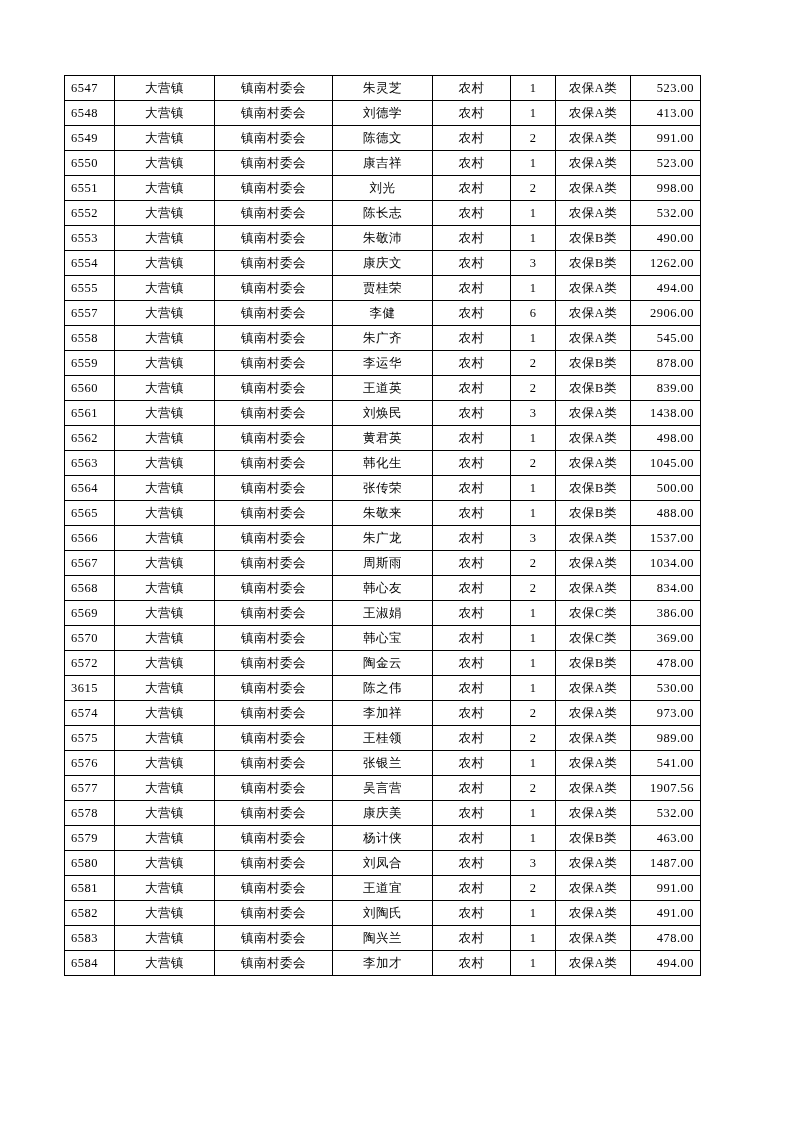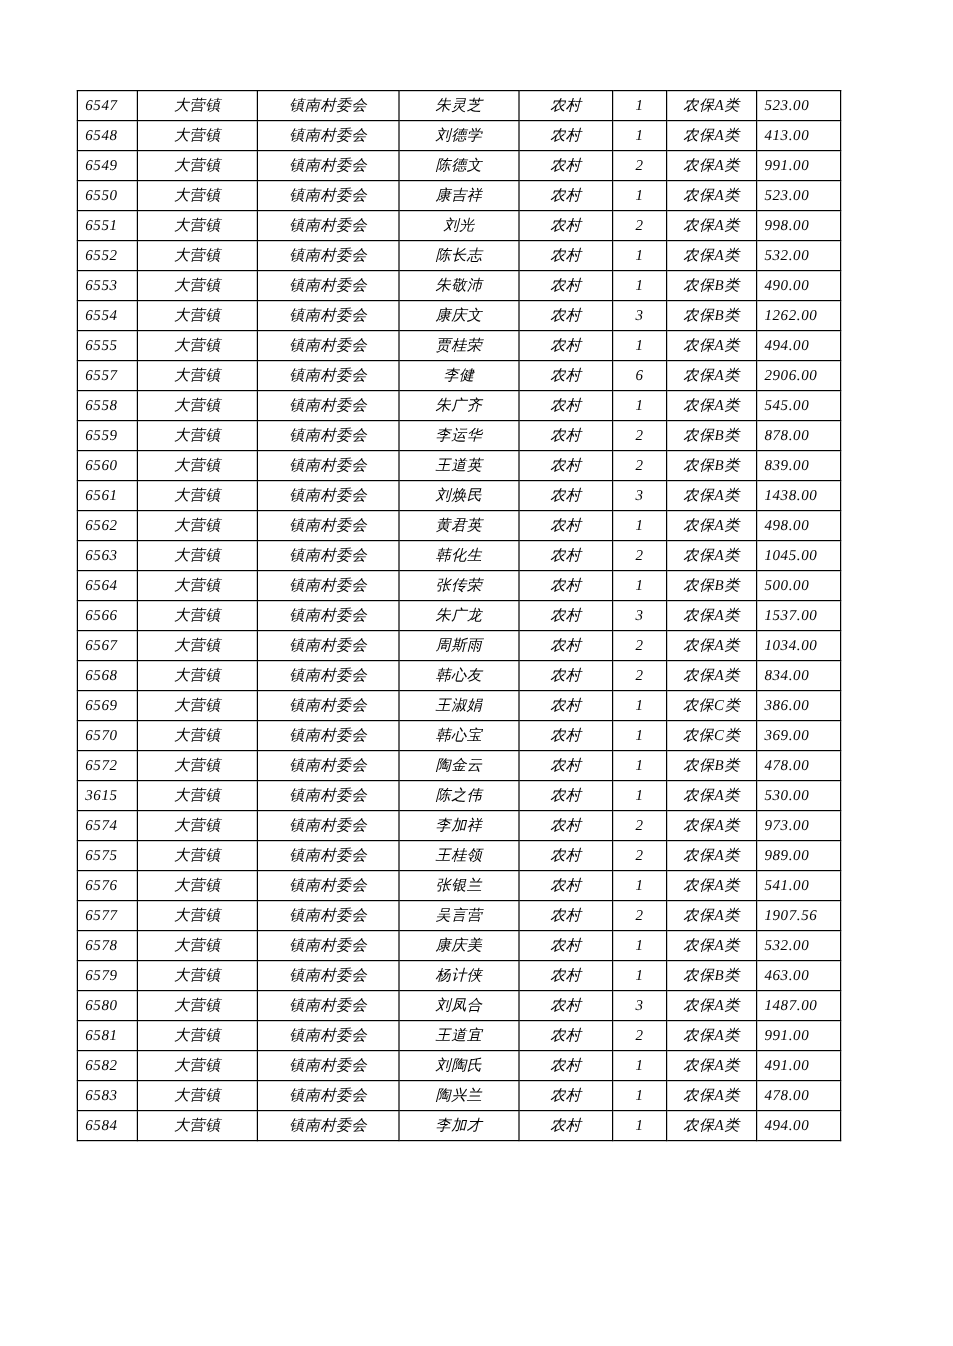--- a/index.html
+++ b/index.html
@@ -7,21 +7,20 @@
     padding: 0;
     background: #ffffff;
     font-family: "Liberation Serif", "DejaVu Serif", serif;
   }
   .page {
     position: relative;
     width: 784px;
     height: 1122px;
     background: #ffffff;
     overflow: hidden;
-    font-style: italic;
   }
   table.roster {
     position: absolute;
     left: 64px;
     top: 75px;
     border-collapse: collapse;
     table-layout: fixed;
     width: 636px;
     font-size: 12.5px;
     color: #000000;
@@ -29,21 +28,21 @@
   table.roster td {
     border: 1px solid #000000;
     height: 24px;
     padding: 0 6px;
     overflow: hidden;
     white-space: nowrap;
     letter-spacing: 0.5px;
   }
   td.al-left   { text-align: left;  padding-left: 10px; }
   td.al-center { text-align: center; }
-  td.al-right  { text-align: left; padding-right: 10px; }
+  td.al-right  { text-align: right; padding-right: 10px; }
   col.c-seq      { width: 50px; }
   col.c-town     { width: 100px; }
   col.c-village  { width: 118px; }
   col.c-name     { width: 100px; }
   col.c-type     { width: 78px; }
   col.c-count    { width: 45px; }
   col.c-category { width: 75px; }
   col.c-amount   { width: 70px; }
 </style>
 </head>
@@ -226,20 +225,30 @@
           <td class="al-left">6564</td>
           <td class="al-center">大营镇</td>
           <td class="al-center">镇南村委会</td>
           <td class="al-center">张传荣</td>
           <td class="al-center">农村</td>
           <td class="al-center">1</td>
           <td class="al-center">农保B类</td>
           <td class="al-right">500.00</td>
         </tr>
         <tr>
+          <td class="al-left">6565</td>
+          <td class="al-center">大营镇</td>
+          <td class="al-center">镇南村委会</td>
+          <td class="al-center">朱敬来</td>
+          <td class="al-center">农村</td>
+          <td class="al-center">1</td>
+          <td class="al-center">农保B类</td>
+          <td class="al-right">488.00</td>
+        </tr>
+        <tr>
           <td class="al-left">6566</td>
           <td class="al-center">大营镇</td>
           <td class="al-center">镇南村委会</td>
           <td class="al-center">朱广龙</td>
           <td class="al-center">农村</td>
           <td class="al-center">3</td>
           <td class="al-center">农保A类</td>
           <td class="al-right">1537.00</td>
         </tr>
         <tr>

